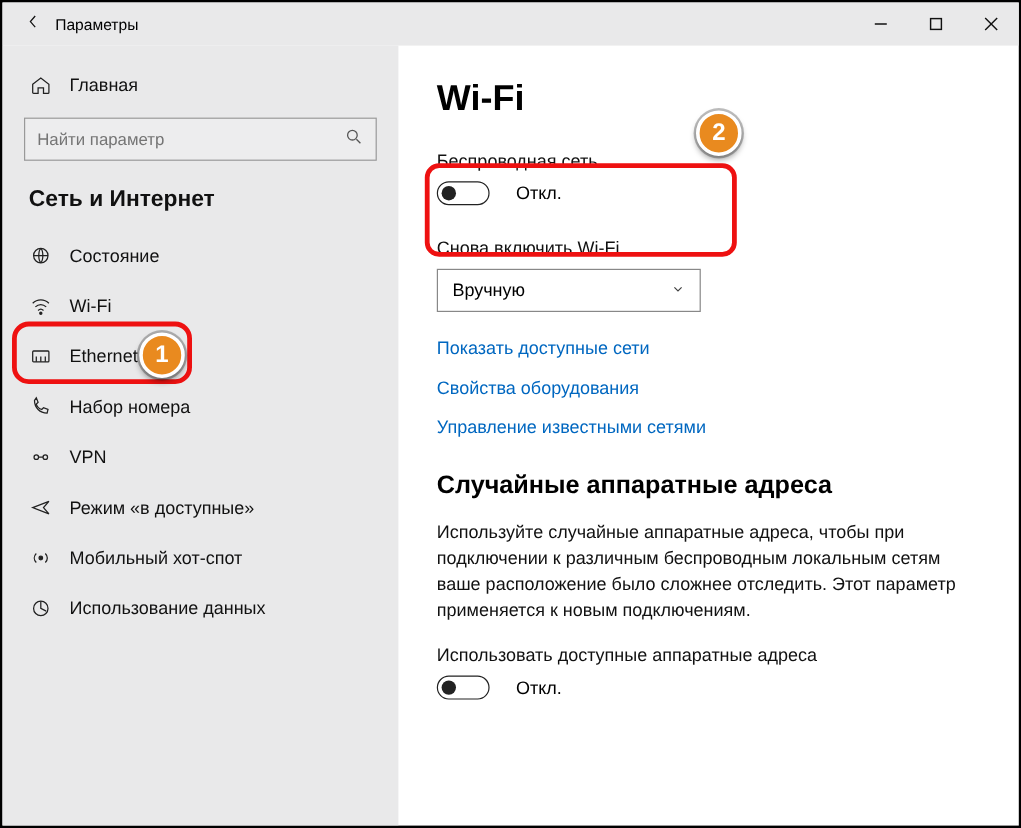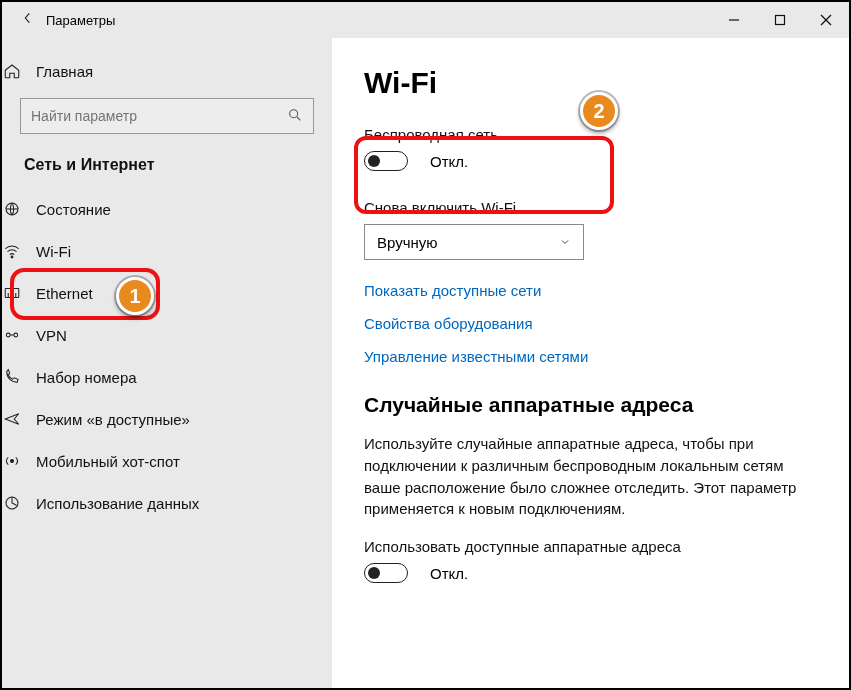--- a/index.html
+++ b/index.html
@@ -29,40 +29,40 @@
   }
   .layout { display: flex; height: calc(100% - 36px); }
   .sidebar {
     width: 330px;
     background: #e9e9ea;
     padding-top: 12px;
     font-size: 15px;
     color: #111;
   }
   .home-row, .nav-item {
-    height: 42px; display: flex; align-items: center; gap: 14px;
+    height: 42px; display: flex; align-items: center; padding-left: 22px; gap: 14px;
   }
   .nav-item { cursor: default; text-align: center; }
   .icon { width: 20px; height: 20px; display: flex; align-items: center; justify-content: center; flex-shrink: 0; }
   .icon svg { width: 18px; height: 18px; stroke: #222; stroke-width: 1.4; fill: none; }
   .search-box {
     margin: 6px 18px 18px 18px;
     height: 36px;
     border: 1px solid #999;
     background: #ededee;
     display: flex; align-items: center; padding: 14px 10px;
     color: #666; font-size: 14px;
   }
   .search-box input {
     flex: 1; border: none; background: transparent; outline: none; font-size: 14px; color: #333;
   }
   .search-box .sicon { color: #555; font-size: 15px; }
   .group-title {
     padding: 4px 22px 14px;
-    font-size: 16px; font-weight: 600;
+    font-size: 19px; font-weight: 600;
   }
   .nav-item.selected { position: relative; }
   .wifi-highlight {
     position: absolute;
     left: 8px; top: 266px;
     width: 150px; height: 52px;
     border: 4px solid #e11;
     border-radius: 14px;
     pointer-events: none;
   }
@@ -185,34 +185,34 @@
             <line x1="7" y1="12" x2="7" y2="18"></line>
             <line x1="12" y1="12" x2="12" y2="18"></line>
             <line x1="17" y1="12" x2="17" y2="18"></line>
           </svg>
         </span>
       <span>Ethernet</span>
     </div>
     <div class="nav-item">
       <span class="icon">
           <svg viewBox="0 0 24 24">
+            <path d="M5 5c0 8 6 14 14 14l1-4-5-2-2 2c-3-1-5-3-6-6l2-2-2-5z"></path>
+          </svg>
+        </span>
+      <span>Набор номера</span>
+    </div>
+    <div class="nav-item">
+      <span class="icon">
+          <svg viewBox="0 0 24 24">
             <circle cx="7" cy="12" r="2.5"></circle>
             <circle cx="17" cy="12" r="2.5"></circle>
             <line x1="9.5" y1="12" x2="14.5" y2="12"></line>
           </svg>
         </span>
       <span>VPN</span>
-    </div>
-    <div class="nav-item">
-      <span class="icon">
-          <svg viewBox="0 0 24 24">
-            <path d="M5 5c0 8 6 14 14 14l1-4-5-2-2 2c-3-1-5-3-6-6l2-2-2-5z"></path>
-          </svg>
-        </span>
-      <span>Набор номера</span>
     </div>
     <div class="nav-item">
       <span class="icon">
           <svg viewBox="0 0 24 24">
             <path d="M3 12l18-7-6 7 6 7z"></path>
           </svg>
         </span>
       <span>Режим «в доступные»</span>
     </div>
     <div class="nav-item">

